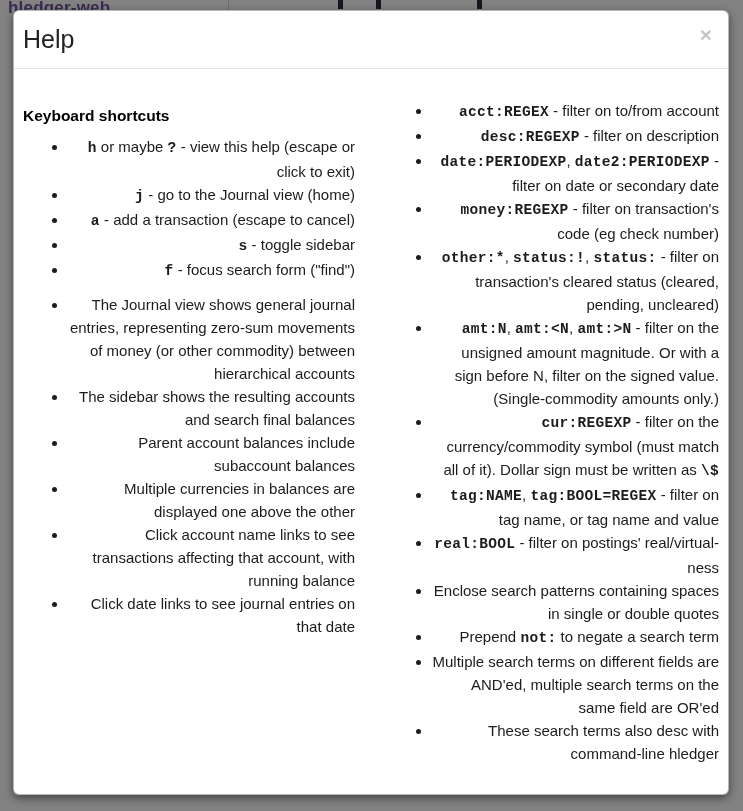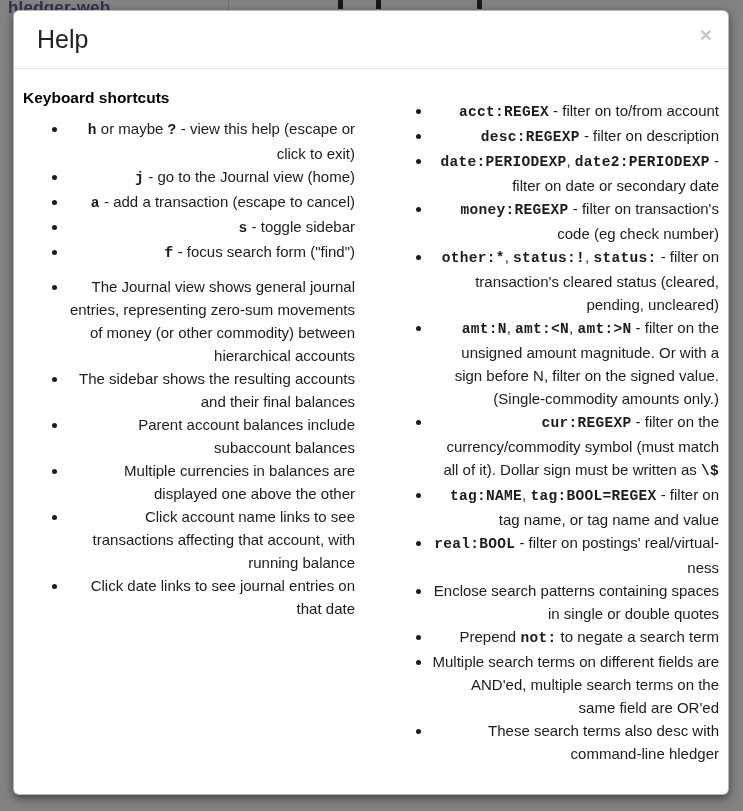--- a/index.html
+++ b/index.html
@@ -36,41 +36,40 @@
     overflow:hidden;
   }
   .modal-header {
     position:relative;
     padding:14px 15px 14px 9px;
     border-bottom:1px solid #e5e5e5;
   }
   .modal-title {
     font-size:25px; font-weight:400; color:#222;
     line-height:29px;
-    margin-left:14px;
   }
   .close-button {
     position:absolute; top:13px; right:16px;
     background:none; border:none; cursor:pointer;
     font-family:"Liberation Sans", sans-serif;
     font-size:21px; font-weight:bold; line-height:1;
     color:#c5c5c5;
   }
   .modal-body {
     display:flex; gap:32px;
     padding:20px 9px 30px 9px;
   }
   .help-col { flex:1; min-width:0; }
 
   .help-heading {
     font-size:15.5px; font-weight:bold; color:#000;
     line-height:18px;
     margin:20px 0 10px 0;
   }
-  .help-col .help-heading:first-child { margin-top:0; }
+  .help-col .help-heading:first-child { margin-top:18px; }
 
   ul.help-list {
     margin:10px 0 10px 0;
     padding-left:45px;
     list-style:disc outside;
     text-align:right;
   }
   ul.help-list li {
     font-size:15px; line-height:23px; color:#1c1c1c;
   }
@@ -104,21 +103,21 @@
         <div class="help-heading">Keyboard shortcuts</div>
         <ul class="help-list">
           <li><code class="code-span">h</code> or maybe <code class="code-span">?</code> - view this help (escape or click to exit)</li>
           <li><code class="code-span">j</code> - go to the Journal view (home)</li>
           <li><code class="code-span">a</code> - add a transaction (escape to cancel)</li>
           <li><code class="code-span">s</code> - toggle sidebar</li>
           <li><code class="code-span">f</code> - focus search form ("find")</li>
         </ul>
         <ul class="help-list">
           <li>The Journal view shows general journal entries, representing zero-sum movements of money (or other commodity) between hierarchical accounts</li>
-          <li>The sidebar shows the resulting accounts and their final balances</li>
+          <li>The sidebar shows the resulting accounts and search final balances</li>
           <li>Parent account balances include subaccount balances</li>
           <li>Multiple currencies in balances are displayed one above the other</li>
           <li>Click account name links to see transactions affecting that account, with running balance</li>
           <li>Click date links to see journal entries on that date</li>
         </ul>
       </div>
     <div class="help-col">
         <ul class="help-list">
           <li><code class="code-span">acct:REGEX</code> - filter on to/from account</li>
           <li><code class="code-span">desc:REGEXP</code> - filter on description</li>

